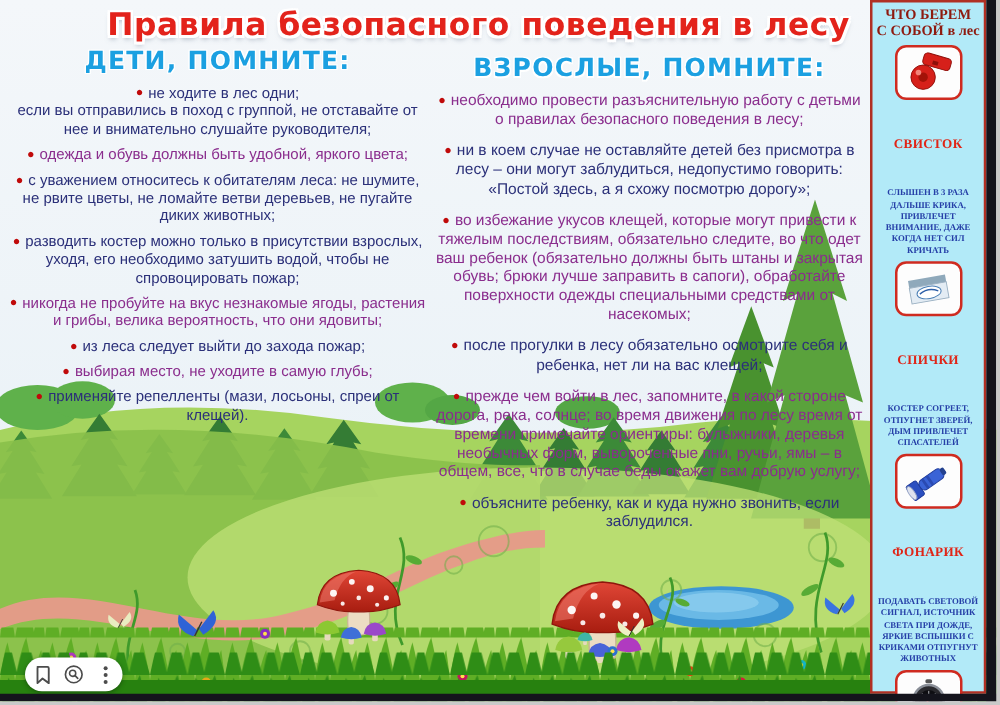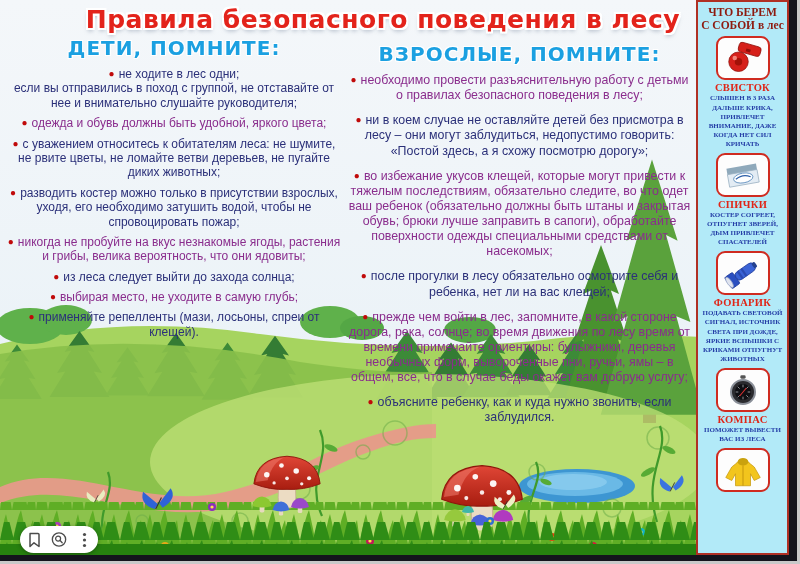--- a/index.html
+++ b/index.html
@@ -28,21 +28,21 @@
   .na{color:var(--text-navy,#2b3079);font-weight:normal;}
   .pu{color:var(--text-purple,#8a2d8d);font-weight:normal;}
   .bu{color:var(--bullet-red,#c00a0a);font-size:10px;margin-right:4px;vertical-align:1px;}
 
   
   .sidebar{position:absolute;left:696px;top:0;width:93px;height:555px;z-index:3;
     background:var(--sidebar-bg,#b2eaf8);border:2px solid #b03024;box-sizing:border-box;
     display:flex;flex-direction:column;padding:4px 2px 10px;
     font-family:"Liberation Serif",serif;text-align:center;}
   .sb-h{color:var(--sidebar-maroon,#8e1a0f);font-weight:bold;font-size:11.5px;line-height:1.15;margin-bottom:4px;}
-  .sb-item{display:flex;flex-direction:column;align-items:center;margin-bottom:4px;}
+  .sb-item{display:flex;flex-direction:column;align-items:center;margin-bottom:4px;gap:28px;}
   .sb-imgbox{width:54px;height:44px;background:#fdfdfd;border:2.5px solid #cf2b20;border-radius:9px;
     display:flex;align-items:center;justify-content:center;margin-bottom:2px;box-sizing:border-box;}
   .sb-title{color:var(--sidebar-title-red,#e02517);font-weight:bold;font-size:10.5px;letter-spacing:.3px;margin-bottom:1px;}
   .sb-desc{color:var(--sidebar-desc-blue,#2640a8);font-weight:bold;font-size:7px;line-height:1.3;width:88px;}
 
   
   .toolbar{position:absolute;left:20px;top:526px;width:78px;height:27px;background:#fff;
     border-radius:14px;box-shadow:0 1px 4px rgba(0,0,0,.35);z-index:4;
     display:flex;align-items:center;justify-content:center;gap:9px;}
   .tb-ic{width:16px;height:16px;display:flex;align-items:center;justify-content:center;cursor:pointer;}
@@ -219,21 +219,21 @@
   <div class="title">Правила безопасного поведения в лесу</div>
 
   <div class="col col-left">
     <div class="col-h">ДЕТИ, ПОМНИТЕ:</div>
     <p class="it na"><span class="bu">●</span><span class="tx">не ходите в лес одни;
 если вы отправились в поход с группой, не отставайте от нее и внимательно слушайте руководителя;</span></p>
     <p class="it pu"><span class="bu">●</span><span class="tx">одежда и обувь должны быть удобной, яркого цвета;</span></p>
     <p class="it na"><span class="bu">●</span><span class="tx">с уважением относитесь к обитателям леса: не шумите, не рвите цветы, не ломайте ветви деревьев, не пугайте диких животных;</span></p>
     <p class="it na"><span class="bu">●</span><span class="tx">разводить костер можно только в присутствии взрослых, уходя, его необходимо затушить водой, чтобы не спровоцировать пожар;</span></p>
     <p class="it pu"><span class="bu">●</span><span class="tx">никогда не пробуйте на вкус незнакомые ягоды, растения и грибы, велика вероятность, что они ядовиты;</span></p>
-    <p class="it na"><span class="bu">●</span><span class="tx">из леса следует выйти до захода солнца;</span></p>
+    <p class="it na"><span class="bu">●</span><span class="tx">из леса следует выйти до захода пожар;</span></p>
     <p class="it pu"><span class="bu">●</span><span class="tx">выбирая место, не уходите в самую глубь;</span></p>
     <p class="it na"><span class="bu">●</span><span class="tx">применяйте репелленты (мази, лосьоны, спреи от клещей).</span></p>
   </div>
 
   <div class="col col-right">
     <div class="col-h">ВЗРОСЛЫЕ, ПОМНИТЕ:</div>
     <p class="it pu"><span class="bu">●</span><span class="tx">необходимо провести разъяснительную работу с детьми о правилах безопасного поведения в лесу;</span></p>
     <p class="it na"><span class="bu">●</span><span class="tx">ни в коем случае не оставляйте детей без присмотра в лесу – они могут заблудиться, недопустимо говорить: «Постой здесь, а я схожу посмотрю дорогу»;</span></p>
     <p class="it pu"><span class="bu">●</span><span class="tx">во избежание укусов клещей, которые могут привести к тяжелым последствиям, обязательно следите, во что одет ваш ребенок (обязательно должны быть штаны и закрытая обувь; брюки лучше заправить в сапоги), обработайте поверхности одежды специальными средствами от насекомых;</span></p>
     <p class="it na"><span class="bu">●</span><span class="tx">после прогулки в лесу обязательно осмотрите себя и ребенка, нет ли на вас клещей;</span></p>

